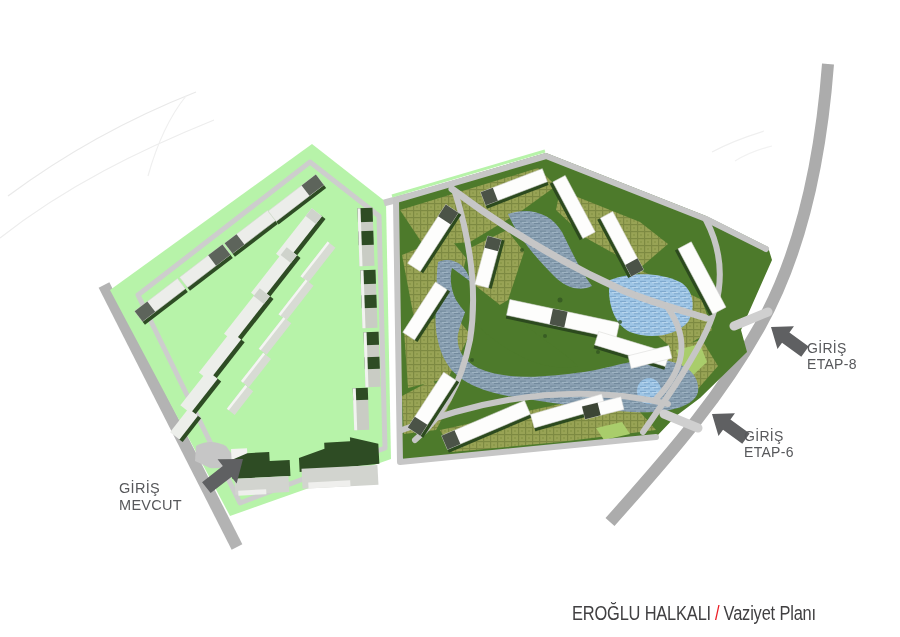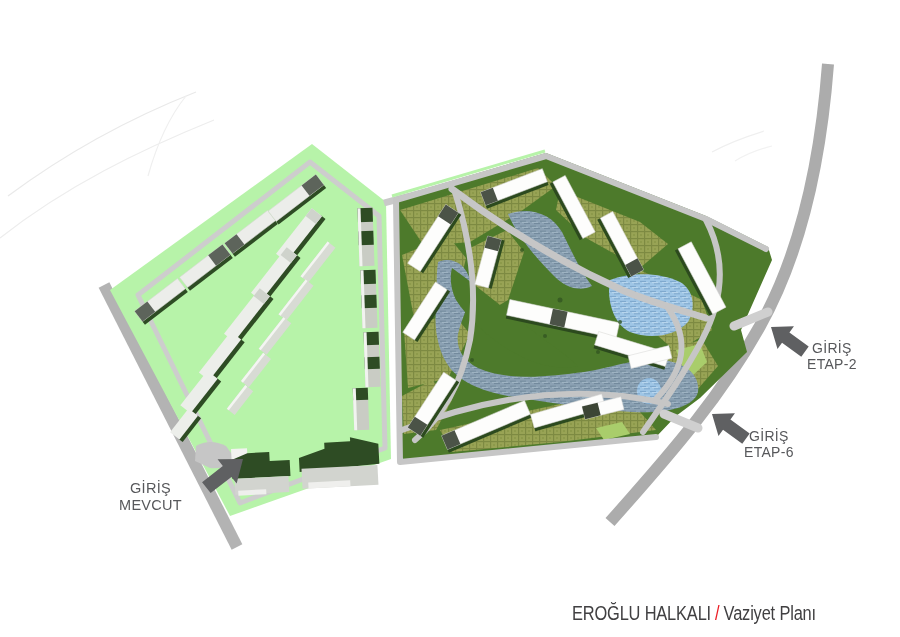--- a/index.html
+++ b/index.html
@@ -24,21 +24,21 @@
     width:900px;height:637px;position:relative;overflow:hidden;
     background:var(--background);
     font-family:"Liberation Sans","DejaVu Sans",sans-serif;
   }
   #plan-svg{position:absolute;left:0;top:0;}
   .map-label{
     position:absolute;color:var(--label-gray);
     font-size:14px;line-height:15.5px;letter-spacing:.3px;
     white-space:nowrap;
   }
-  .map-label span{display:block;text-align:center;}
+  .map-label span{display:block;}
   #label-mevcut{left:119px;top:480px;font-size:14.5px;line-height:17px;}
   #label-etap2{left:807px;top:341px;}
   #label-etap1{left:744px;top:429px;}
   #sheet-title{
     position:absolute;left:572px;top:602px;
     font-size:20px;color:var(--title-text);
     transform:scaleX(.82);transform-origin:left top;
     letter-spacing:-.2px;white-space:nowrap;
   }
   #sheet-title .slash{color:var(--title-accent-red);padding:0 5px;}
@@ -324,21 +324,21 @@
     <use href="#blockArrow" transform="translate(771,327) rotate(-144) scale(1.4)"></use>
   </g>
 </svg>
 
 <div class="map-label" id="label-mevcut">
   <span>GİRİŞ</span>
   <span>MEVCUT</span>
 </div>
 <div class="map-label" id="label-etap2">
   <span>GİRİŞ</span>
-  <span>ETAP-2</span>
+  <span>ETAP-8</span>
 </div>
 <div class="map-label" id="label-etap1">
   <span>GİRİŞ</span>
   <span>ETAP-6</span>
 </div>
 
 <div id="sheet-title">
   <span>EROĞLU HALKALI</span><span class="slash">/</span><span>Vaziyet Planı</span>
 </div>
 

